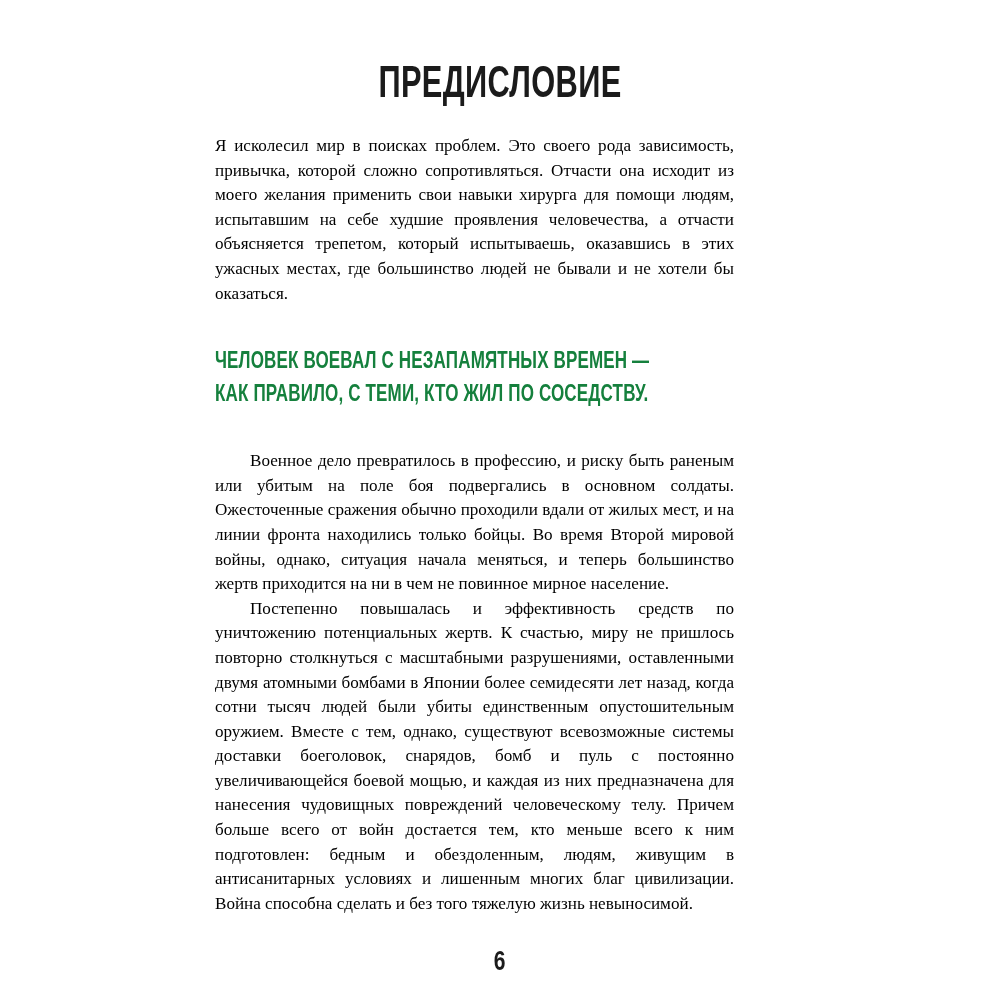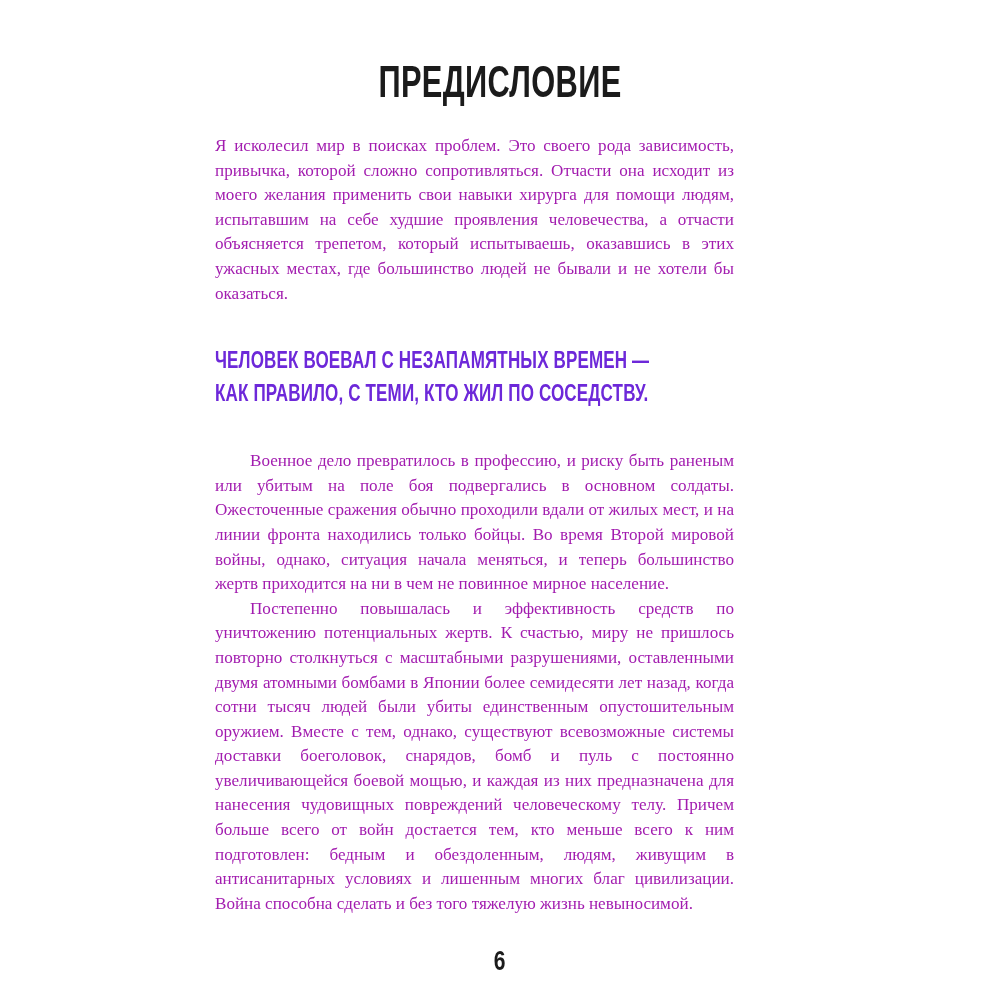--- a/index.html
+++ b/index.html
@@ -52,38 +52,38 @@
     width: 519px;
   }
 
   p.body-par {
     margin: 0;
     font-family: "Liberation Serif", "DejaVu Serif", serif;
     font-size: 17.1px;
     line-height: 24.6px;
     text-align: justify;
     text-justify: inter-word;
-    color: #a21caf;
+    color: #000000;
     hyphens: manual;
   }
 
   p.body-par.indent {
     text-indent: 35px;
   }
 
   
   .section-heading {
     margin: 0;
     padding: 0;
     font-family: "Liberation Sans Narrow", "Liberation Sans", "DejaVu Sans", sans-serif;
     font-weight: 700;
     font-size: 23px;
     line-height: 33px;
     letter-spacing: 0.2px;
-    color: #6d28d9;
+    color: #15803d;
     white-space: nowrap;
   }
 
   .section-heading .hline {
     display: block;
     transform: scaleX(0.74);
     transform-origin: left center;
   }
 
   .spacer-before-heading { height: 38px; }

